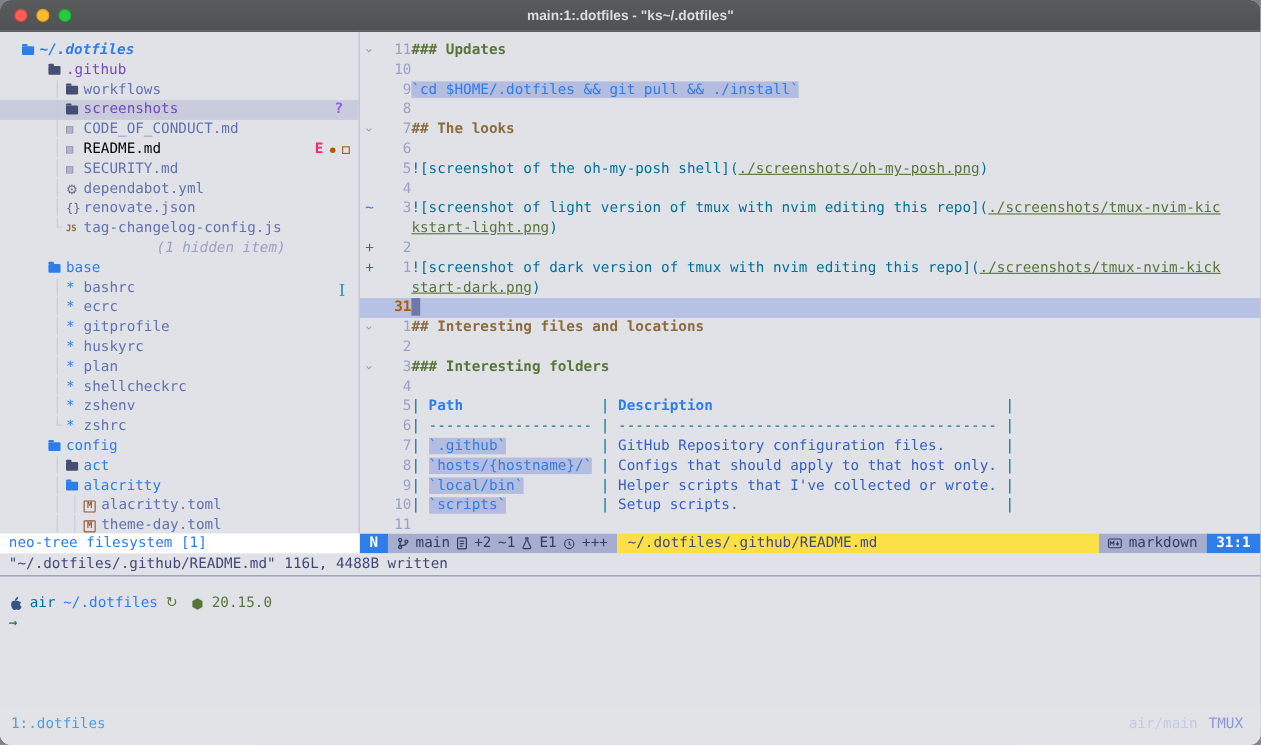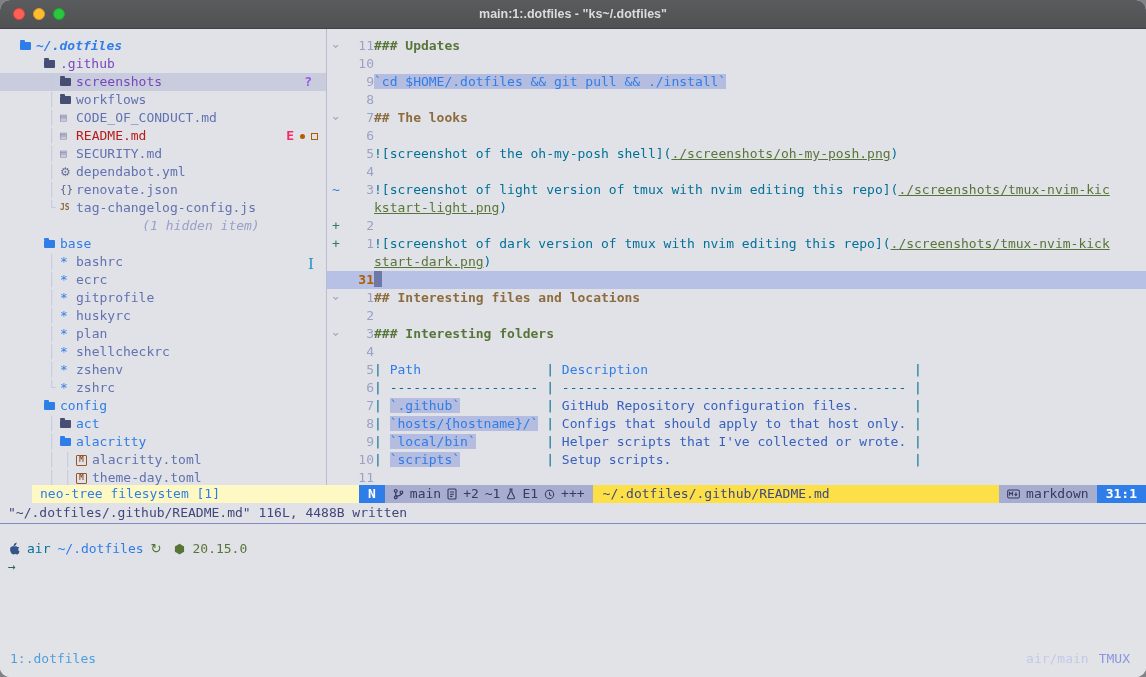--- a/index.html
+++ b/index.html
@@ -20,21 +20,21 @@
   
   .sidebar{position:absolute;left:0;top:0;width:326px;height:456px;padding-top:8px;box-sizing:border-box;overflow:hidden;}
   .vsep{position:absolute;left:326px;top:0;width:1px;height:456px;background:#b8bdd2;}
   .srow{display:flex;align-items:center;height:18px;white-space:pre;}
   .srow.sel{background:#c8ccdd;}
   .gd{display:inline-block;width:16px;text-align:center;color:#c6cade;flex:none;}
   .ic{display:inline-flex;width:16px;align-items:center;flex:none;}
   .lab-root{color:#2e7de9;font-weight:bold;font-style:italic;}
   .lab-purple{color:#7847bd;}
   .lab-file{color:#6172b0;}
-  .lab-orange{color:#b91c1c;}
+  .lab-orange{color:#000000;}
   .lab-blue{color:#2e7de9;}
   .lab-hidden{color:#9aa0c8;font-style:italic;}
   .fold{width:11px;height:8px;border-radius:1px;position:relative;display:inline-block;}
   .fold::before{content:"";position:absolute;top:-2px;left:0;width:5px;height:2px;border-radius:1px 1px 0 0;background:inherit;}
   .i-md{color:#858cab;font-size:11px;}
   .i-gear{color:#666e92;font-size:12px;font-family:"DejaVu Sans",sans-serif;}
   .i-br{color:#5a6287;font-size:11px;}
   .i-js{color:#8c6c3e;font-weight:bold;font-size:8px;letter-spacing:0;}
   .i-star{color:#2e7de9;}
   .i-toml{color:#96552f;font-weight:bold;font-size:8px;border:1px solid #96552f;border-radius:1px;
@@ -52,24 +52,24 @@
   .chev{display:inline-block;transform:rotate(90deg);font-size:12px;color:#8f96b8;}
   .sg-add{color:#317a63;}
   .sg-chg{color:#2e7de9;}
   .num{width:26px;flex:none;text-align:right;color:#9aa1c4;}
   .num.curn{color:#b15c00;font-weight:bold;}
   .txt{}
   .cursorblk{display:inline-block;width:8px;height:16px;background:#6f79a8;vertical-align:-3px;}
   .c-body{color:#3760bf;} .c-h2{color:#8c6c3e;font-weight:bold;} .c-h3{color:#587539;font-weight:bold;}
   .c-cyan{color:#007197;} .c-url{color:#587539;text-decoration:underline;}
   .c-code{color:#2e7de9;background:#b4bcdf;}
-  .c-pipe{color:#007197;} .c-th{color:#2e7de9;font-weight:normal;} .c-dash{color:#007197;}
+  .c-pipe{color:#007197;} .c-th{color:#2e7de9;font-weight:bold;} .c-dash{color:#007197;}
   
   .statusrow{position:absolute;left:0;top:456px;width:1146px;height:18px;display:flex;}
-  .nt-status{width:327px;flex:none;background:#fef9c3;color:#2e7de9;padding-left:8px;box-sizing:border-box;margin-left:32px;}
+  .nt-status{width:327px;flex:none;background:#ffffff;color:#2e7de9;padding-left:8px;box-sizing:border-box;}
   .lualine{flex:1;display:flex;align-items:stretch;overflow:hidden;}
   .seg{display:flex;align-items:center;}
   .seg-a{background:#2e7de9;color:#fff;font-weight:bold;padding:0 9px;}
   .seg-b{background:#a6adce;color:#343b64;padding:0 8px;gap:6px;}
   .seg-c{background:#fde047;color:#40497f;flex:1;padding:0 10px;}
   .sl-ic{flex:none;display:inline-flex;}
   
   .cmdline{position:absolute;left:0;top:475px;width:1146px;height:19px;padding-left:8px;box-sizing:border-box;color:#40477b;}
   .divider{position:absolute;left:0;top:494px;width:1146px;height:1px;background:#7f8cc4;}
   .shell{position:absolute;left:0;top:495px;width:1146px;height:117px;padding:16px 8px 0;box-sizing:border-box;}
@@ -96,22 +96,22 @@
       <span class="light l-zoom"></span>
     </div>
     <div class="title">main:1:.dotfiles - "ks~/.dotfiles"</div>
   </div>
 
   <div class="term">
     <div class="sidebar">
       <div id="tree-rows">
           <div class="srow" style="padding-left: 20px;"><span class="ic"><span class="fold" style="background: rgb(46, 125, 233);"></span></span><span class="lab-root">~/.dotfiles</span></div>
           <div class="srow" style="padding-left: 28px;"><span class="gd"> </span><span class="ic"><span class="fold" style="background: rgb(70, 78, 115);"></span></span><span class="lab-purple">.github</span></div>
+          <div class="srow" style="padding-left: 28px;"><span class="gd"> </span><span class="gd">│</span><span class="ic"><span class="fold" style="background: rgb(70, 78, 115);"></span></span><span class="lab-file">workflows</span></div>
           <div class="srow sel" style="padding-left: 28px;"><span class="gd"> </span><span class="gd">│</span><span class="ic"><span class="fold" style="background: rgb(70, 78, 115);"></span></span><span class="lab-purple">screenshots</span><span class="badges" style="padding-right: 14px;"><span class="b-txt" style="color: rgb(152, 84, 241);">?</span></span></div>
-          <div class="srow" style="padding-left: 28px;"><span class="gd"> </span><span class="gd">│</span><span class="ic"><span class="fold" style="background: rgb(70, 78, 115);"></span></span><span class="lab-file">workflows</span></div>
           <div class="srow" style="padding-left: 28px;"><span class="gd"> </span><span class="gd">│</span><span class="ic"><span class="i-md">▤</span></span><span class="lab-file">CODE_OF_CONDUCT.md</span></div>
           <div class="srow" style="padding-left: 28px;"><span class="gd"> </span><span class="gd">│</span><span class="ic"><span class="i-md">▤</span></span><span class="lab-orange">README.md</span><span class="badges" style="padding-right: 8px;"><span class="b-txt" style="color: rgb(245, 42, 101);">E</span><span class="b-dot"></span><span class="b-sq"></span></span></div>
           <div class="srow" style="padding-left: 28px;"><span class="gd"> </span><span class="gd">│</span><span class="ic"><span class="i-md">▤</span></span><span class="lab-file">SECURITY.md</span></div>
           <div class="srow" style="padding-left: 28px;"><span class="gd"> </span><span class="gd">│</span><span class="ic"><span class="i-gear">⚙</span></span><span class="lab-file">dependabot.yml</span></div>
           <div class="srow" style="padding-left: 28px;"><span class="gd"> </span><span class="gd">│</span><span class="ic"><span class="i-br">{}</span></span><span class="lab-file">renovate.json</span></div>
           <div class="srow" style="padding-left: 28px;"><span class="gd"> </span><span class="gd">└</span><span class="ic"><span class="i-js">JS</span></span><span class="lab-file">tag-changelog-config.js</span></div>
           <div class="srow" style="padding-left: 28px; justify-content: center;"><span class="gd"> </span><span class="gd"> </span><span class="ic"></span><span class="lab-hidden">(1 hidden item)</span></div>
           <div class="srow" style="padding-left: 28px;"><span class="gd"> </span><span class="ic"><span class="fold" style="background: rgb(46, 125, 233);"></span></span><span class="lab-blue">base</span></div>
           <div class="srow" style="padding-left: 28px;"><span class="gd"> </span><span class="gd">│</span><span class="ic"><span class="i-star">*</span></span><span class="lab-file">bashrc</span></div>
           <div class="srow" style="padding-left: 28px;"><span class="gd"> </span><span class="gd">│</span><span class="ic"><span class="i-star">*</span></span><span class="lab-file">ecrc</span></div>

